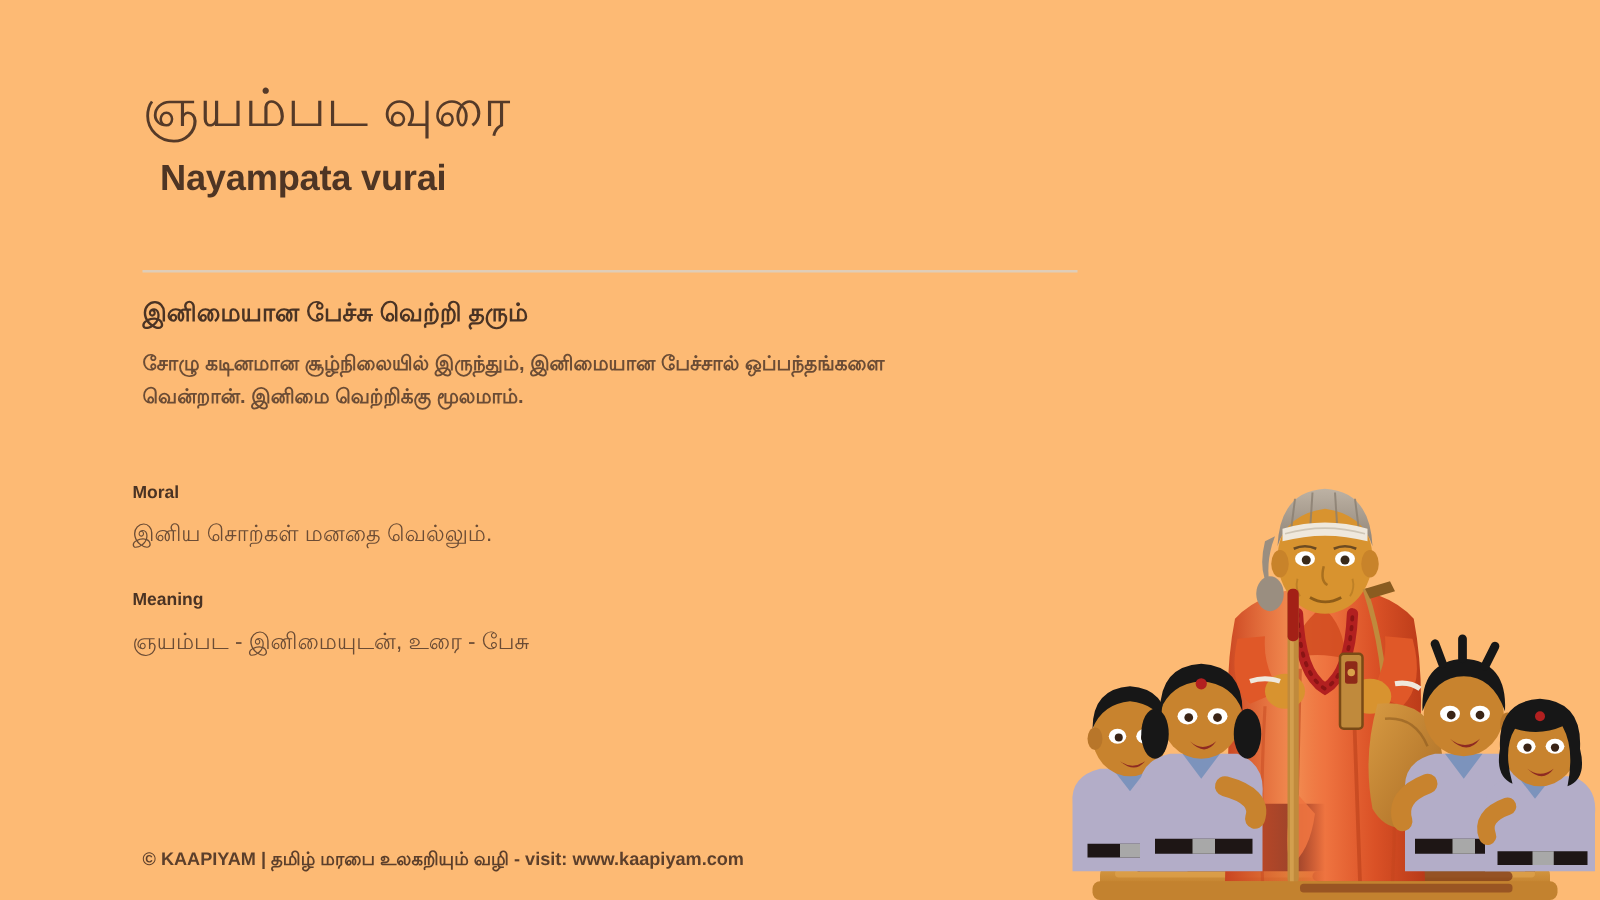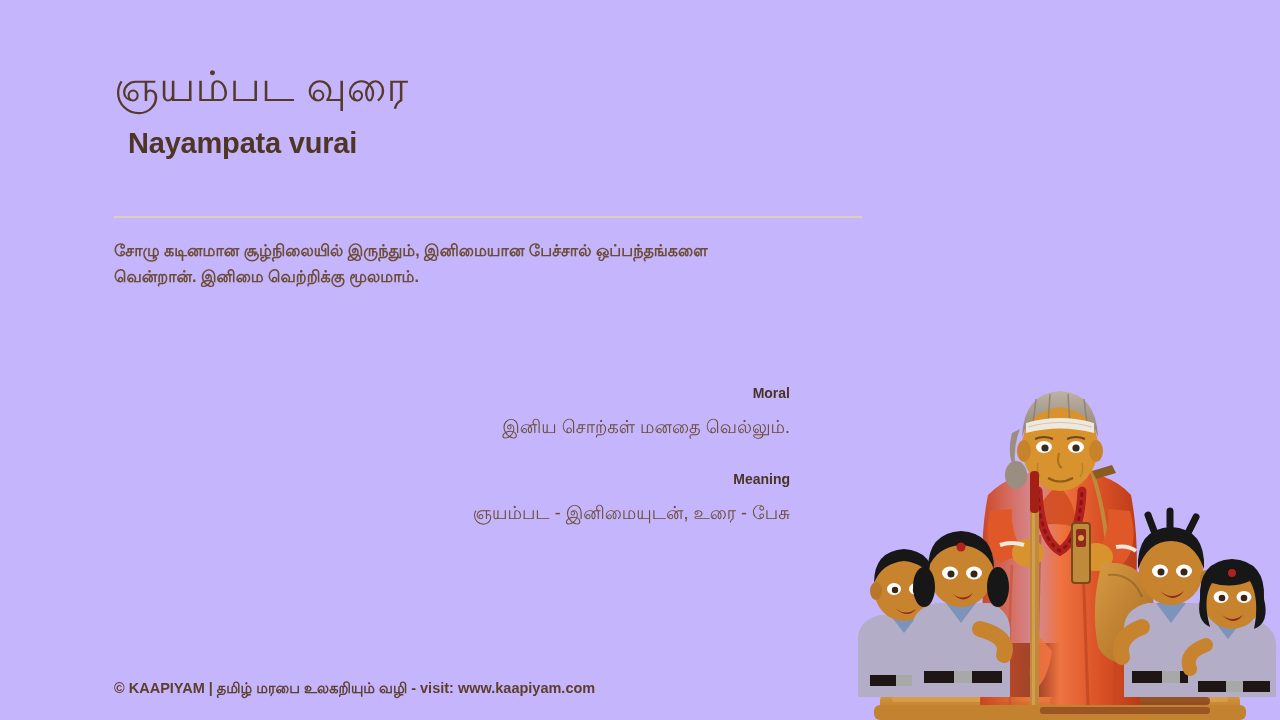--- a/index.html
+++ b/index.html
@@ -11,21 +11,21 @@
     height: 720px;
     background: #EFE3D5;
     font-family: "Liberation Sans", "DejaVu Sans", sans-serif;
     overflow: hidden;
     position: relative;
   }
   .page {
     position: relative;
     width: 1280px;
     height: 720px;
-    background: #c4b5fd;
+    background: #fdba74;
     overflow: hidden;
   }
 
   
   .content {
     position: absolute;
     left: 114px;
     top: 62px;
     width: 760px;
     z-index: 5;
@@ -80,24 +80,23 @@
     line-height: 1.62;
     color: #6B4C35;
     font-weight: 700;
     margin: 0;
     max-width: 672px;
   }
 
   
   .section {
     position: absolute;
-    left: 130px;
+    left: 106px;
     z-index: 5;
     width: 660px;
-    text-align: right;
   }
   .section-moral { top: 384px; }
   .section-meaning { top: 470px; }
 
   .section-label {
     font-size: 14px;
     font-weight: 700;
     color: #4A3324;
     line-height: 1.4;
     margin: 0 0 10px 0;
@@ -145,20 +144,21 @@
 <div class="page">
 
   <div class="content">
     <div class="title-ta">ஞயம்பட வுரை</div>
     <div class="title-en">Nayampata vurai</div>
   </div>
 
   <div class="divider"></div>
 
   <div class="story">
+    <div class="story-heading">இனிமையான பேச்சு வெற்றி தரும்</div>
     <div class="story-body">சோழு கடினமான சூழ்நிலையில் இருந்தும், இனிமையான பேச்சால் ஒப்பந்தங்களை வென்றான். இனிமை வெற்றிக்கு மூலமாம்.</div>
   </div>
 
   <div class="section section-moral">
     <div class="section-label">Moral</div>
     <div class="section-text">இனிய சொற்கள் மனதை வெல்லும்.</div>
   </div>
 
   <div class="section section-meaning">
     <div class="section-label">Meaning</div>

